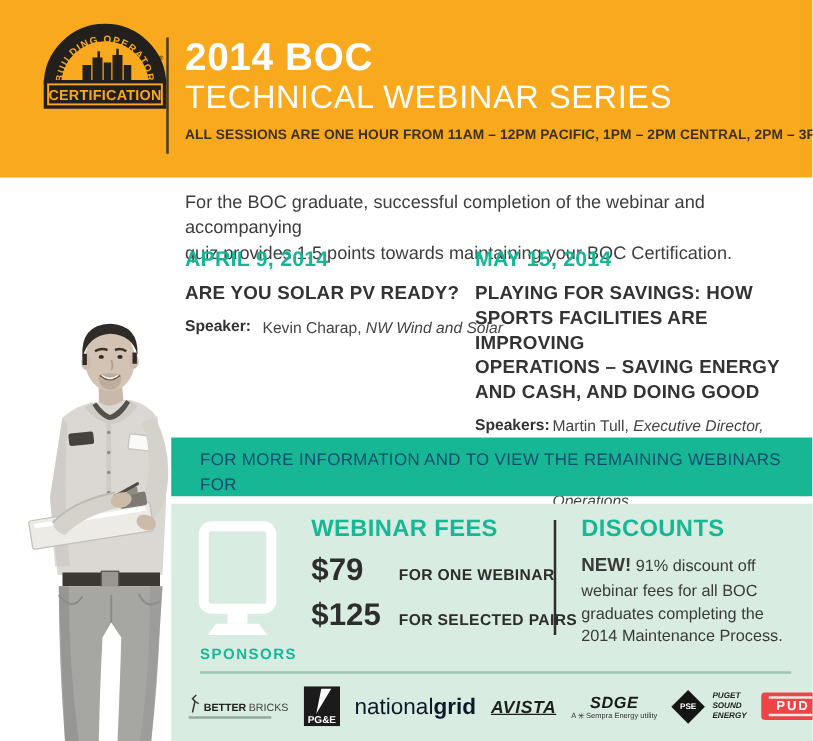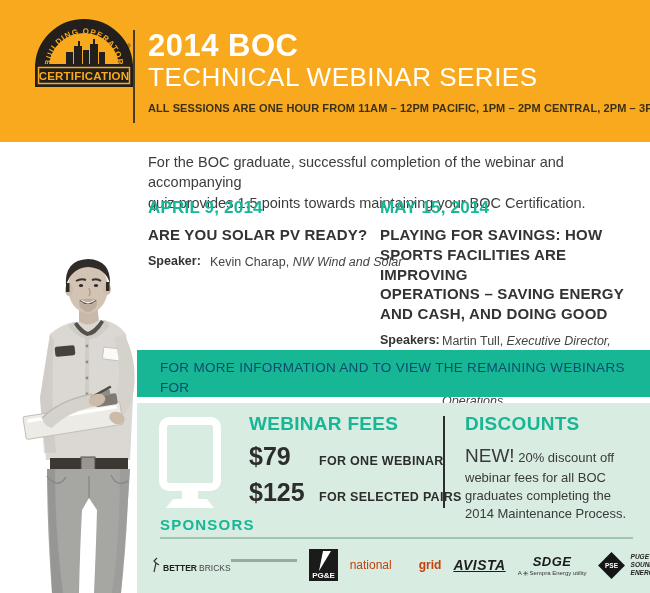--- a/index.html
+++ b/index.html
@@ -34,32 +34,32 @@
   .mint{position:absolute;left:137px;top:403px;width:513px;height:190px;background:#D8ECE2;padding-left:23px;}
   .monitor{position:absolute;left:20px;top:13px;}
   .fees{position:absolute;left:112px;top:10px;}
   .sec-head{font-size:19px;font-weight:800;color:#17B795;letter-spacing:.3px;}
   .fee-row{display:flex;align-items:baseline;margin-top:7px;}
   .fee-price{width:58px;font-size:25px;font-weight:800;color:#2d2d2d;flex:none;}
   .fee-label{font-size:12.5px;font-weight:800;color:#2d2d2d;letter-spacing:.3px;margin-left:12px;}
   .v-divider{position:absolute;left:306px;top:13px;width:2px;height:92px;background:#2d2d2d;}
   .discounts{position:absolute;left:328px;top:10px;width:168px;}
   .disc-text{margin-top:8px;font-size:13px;line-height:1.38;color:#3a3a3a;}
-  .disc-text b{font-weight:400;font-size:19px;}
-  
-  .sponsors-head{position:absolute;left:23px;top:113px;font-size:15px;font-weight:800;color:#17B795;letter-spacing:1.2px;}
+  .disc-text b{font-weight:700;font-size:15px;}
+  
+  .sponsors-head{position:absolute;left:23px;top:113px;font-size:12px;font-weight:800;color:#17B795;letter-spacing:1.2px;}
   .sponsors-rule{position:absolute;left:23px;top:134px;width:473px;height:2px;background:#9ec4b6;}
   .sponsor-row{position:absolute;left:14px;top:140px;width:494px;height:44px;display:flex;align-items:center;gap:12px;}
   .lg{flex:none;display:flex;align-items:center;}
-  .lg-bb{flex-direction:row;align-items:flex-start;justify-content:center;}
+  .lg-bb{flex-direction:column;align-items:flex-start;justify-content:center;}
   .bb-top{display:flex;align-items:flex-end;gap:2px;}
   .bb-bold{font-size:8.5px;font-weight:800;color:#222;}
   .bb-reg{font-size:8.5px;color:#444;}
   .bb-tag{margin-top:2px;width:66px;height:2.5px;background:#93aba0;}
-  .ng{font-size:12px;color:#c2410c;gap:27px;}
+  .ng{font-size:18px;color:#0f172a;}
   .ng b{font-weight:800;}
   .avista{font-size:14px;font-weight:800;font-style:italic;color:#1f1f1f;letter-spacing:.5px;text-decoration:underline;}
   .lg-sdge{flex-direction:column;}
   .sdge{font-size:13px;font-weight:900;font-style:italic;color:#1a1a1a;letter-spacing:.5px;}
   .sdge-tag{margin-top:1px;font-size:6px;color:#333;display:flex;align-items:center;gap:1px;}
   .sun-icon{font-size:7px;line-height:1;}
   .lg-pse{gap:7px;}
   .pse-d{width:19px;height:19px;background:#151515;transform:rotate(45deg);display:flex;align-items:center;justify-content:center;margin:3px;}
   .pse-d span{transform:rotate(-45deg);color:#fff;font-size:6.5px;font-weight:800;}
   .pse-txt{font-size:6.5px;font-weight:700;font-style:italic;color:#222;line-height:1.2;white-space:pre-line;}
@@ -220,21 +220,21 @@
         <span class="fee-label">FOR SELECTED PAIRS</span>
       </div>
     </div>
 
     <div class="v-divider"></div>
 
     <div class="discounts">
       <div class="sec-head">DISCOUNTS</div>
       <div class="disc-text">
         <b>NEW!</b>
-        <span>20% discount off webinar fees for all BOC graduates completing the 2014 Maintenance Process.</span>
+        <span>91% discount off webinar fees for all BOC graduates completing the 2014 Maintenance Process.</span>
       </div>
     </div>
 
     <div class="sponsors-head">SPONSORS</div>
     <div class="sponsors-rule"></div>
 
     <div class="sponsor-row">
 
       <div class="lg lg-bb">
         <div class="bb-top">

